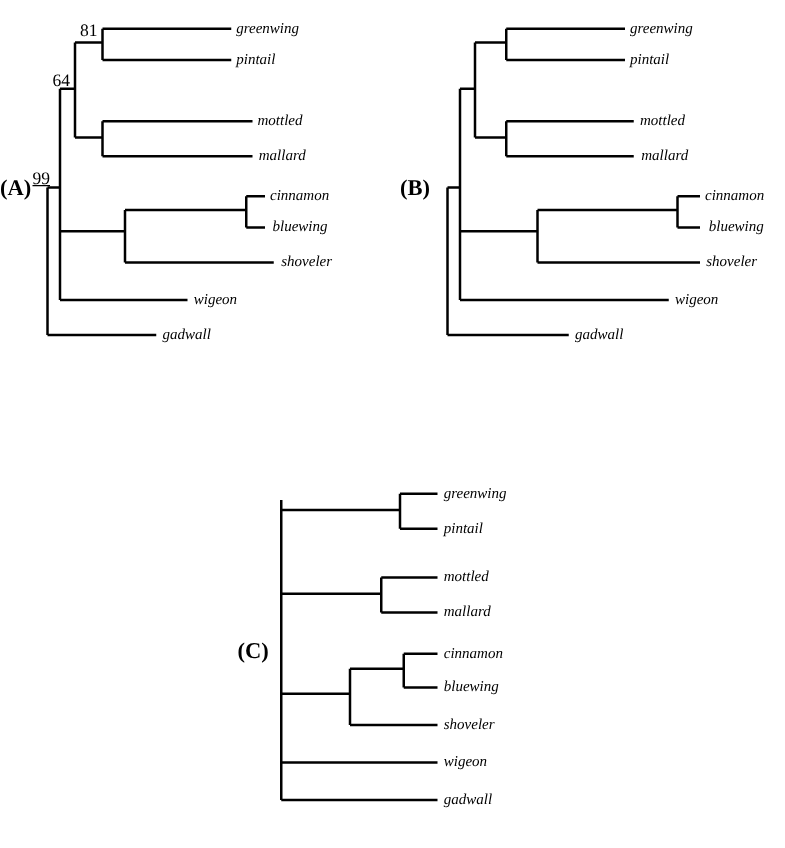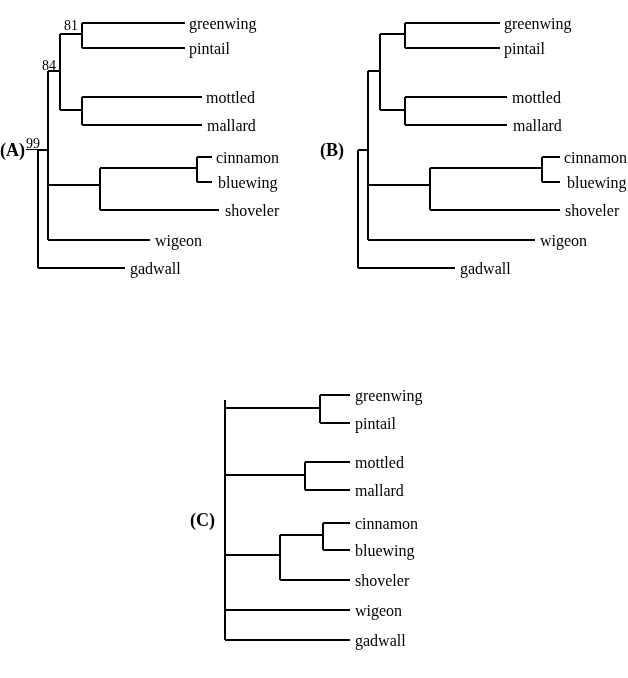--- a/index.html
+++ b/index.html
@@ -12,21 +12,22 @@
       font-size: 16px;
       position: relative;
     }
     svg {
       position: absolute;
       top: 0;
       left: 0;
     }
     .taxon {
       position: absolute;
-      font-size: 16px;
+      font-size: 12px;
+      font-style: italic;
     }
     .label {
       position: absolute;
       font-weight: bold;
       font-size: 18px;
     }
     .boot {
       position: absolute;
       font-size: 14px;
     }
@@ -115,21 +116,21 @@
 
     <line x1="225" y1="640" x2="350" y2="640"></line>
   </g>
 </svg>
 
 <div class="label" style="left:0px; top:140px;">(A)</div>
 <div class="label" style="left:320px; top:140px;">(B)</div>
 <div class="label" style="left:190px; top:510px;">(C)</div>
 
 <div class="boot" style="left:64px; top:18px;">81</div>
-<div class="boot" style="left:42px; top:58px;">84</div>
+<div class="boot" style="left:42px; top:58px;">64</div>
 <div class="boot" style="left:26px; top:136px;text-decoration:underline;">99</div>
 
 <div class="taxon" style="left:189px; top:15px;">greenwing</div>
 <div class="taxon" style="left:189px; top:40px;">pintail</div>
 <div class="taxon" style="left:206px; top:89px;">mottled</div>
 <div class="taxon" style="left:207px; top:117px;">mallard</div>
 <div class="taxon" style="left:216px; top:149px;">cinnamon</div>
 <div class="taxon" style="left:218px; top:174px;">bluewing</div>
 <div class="taxon" style="left:225px; top:202px;">shoveler</div>
 <div class="taxon" style="left:155px; top:232px;">wigeon</div>

